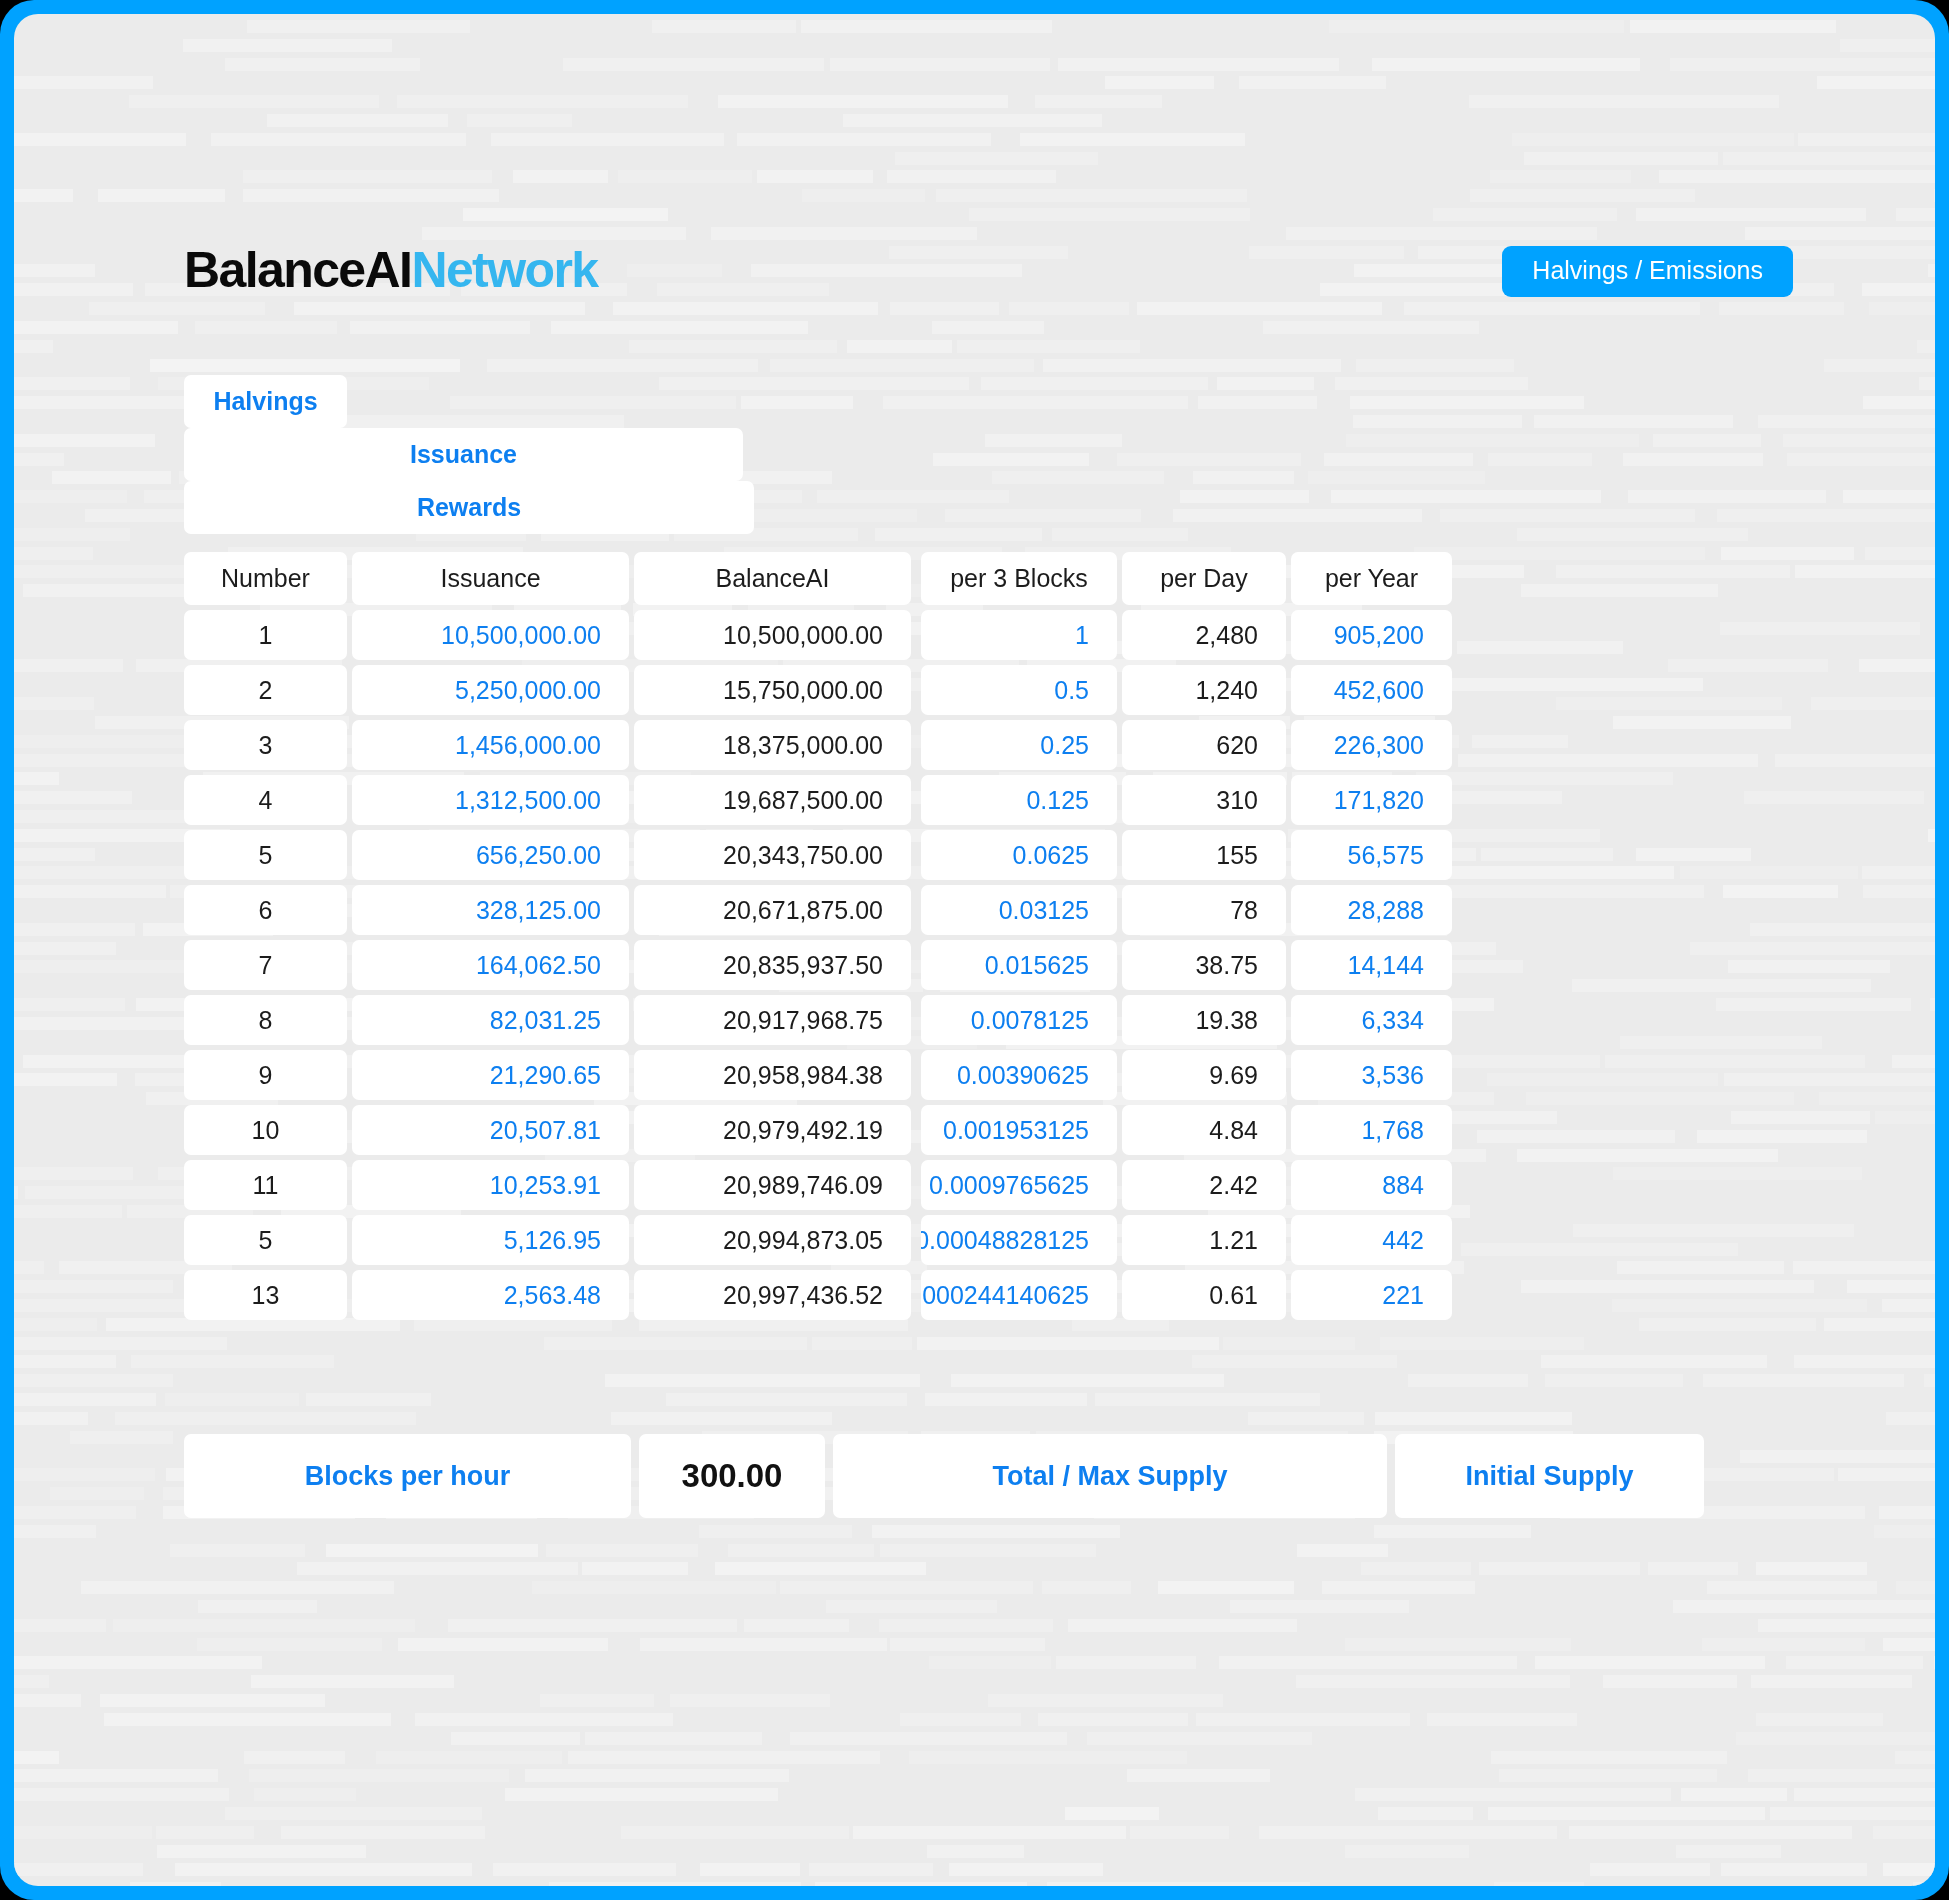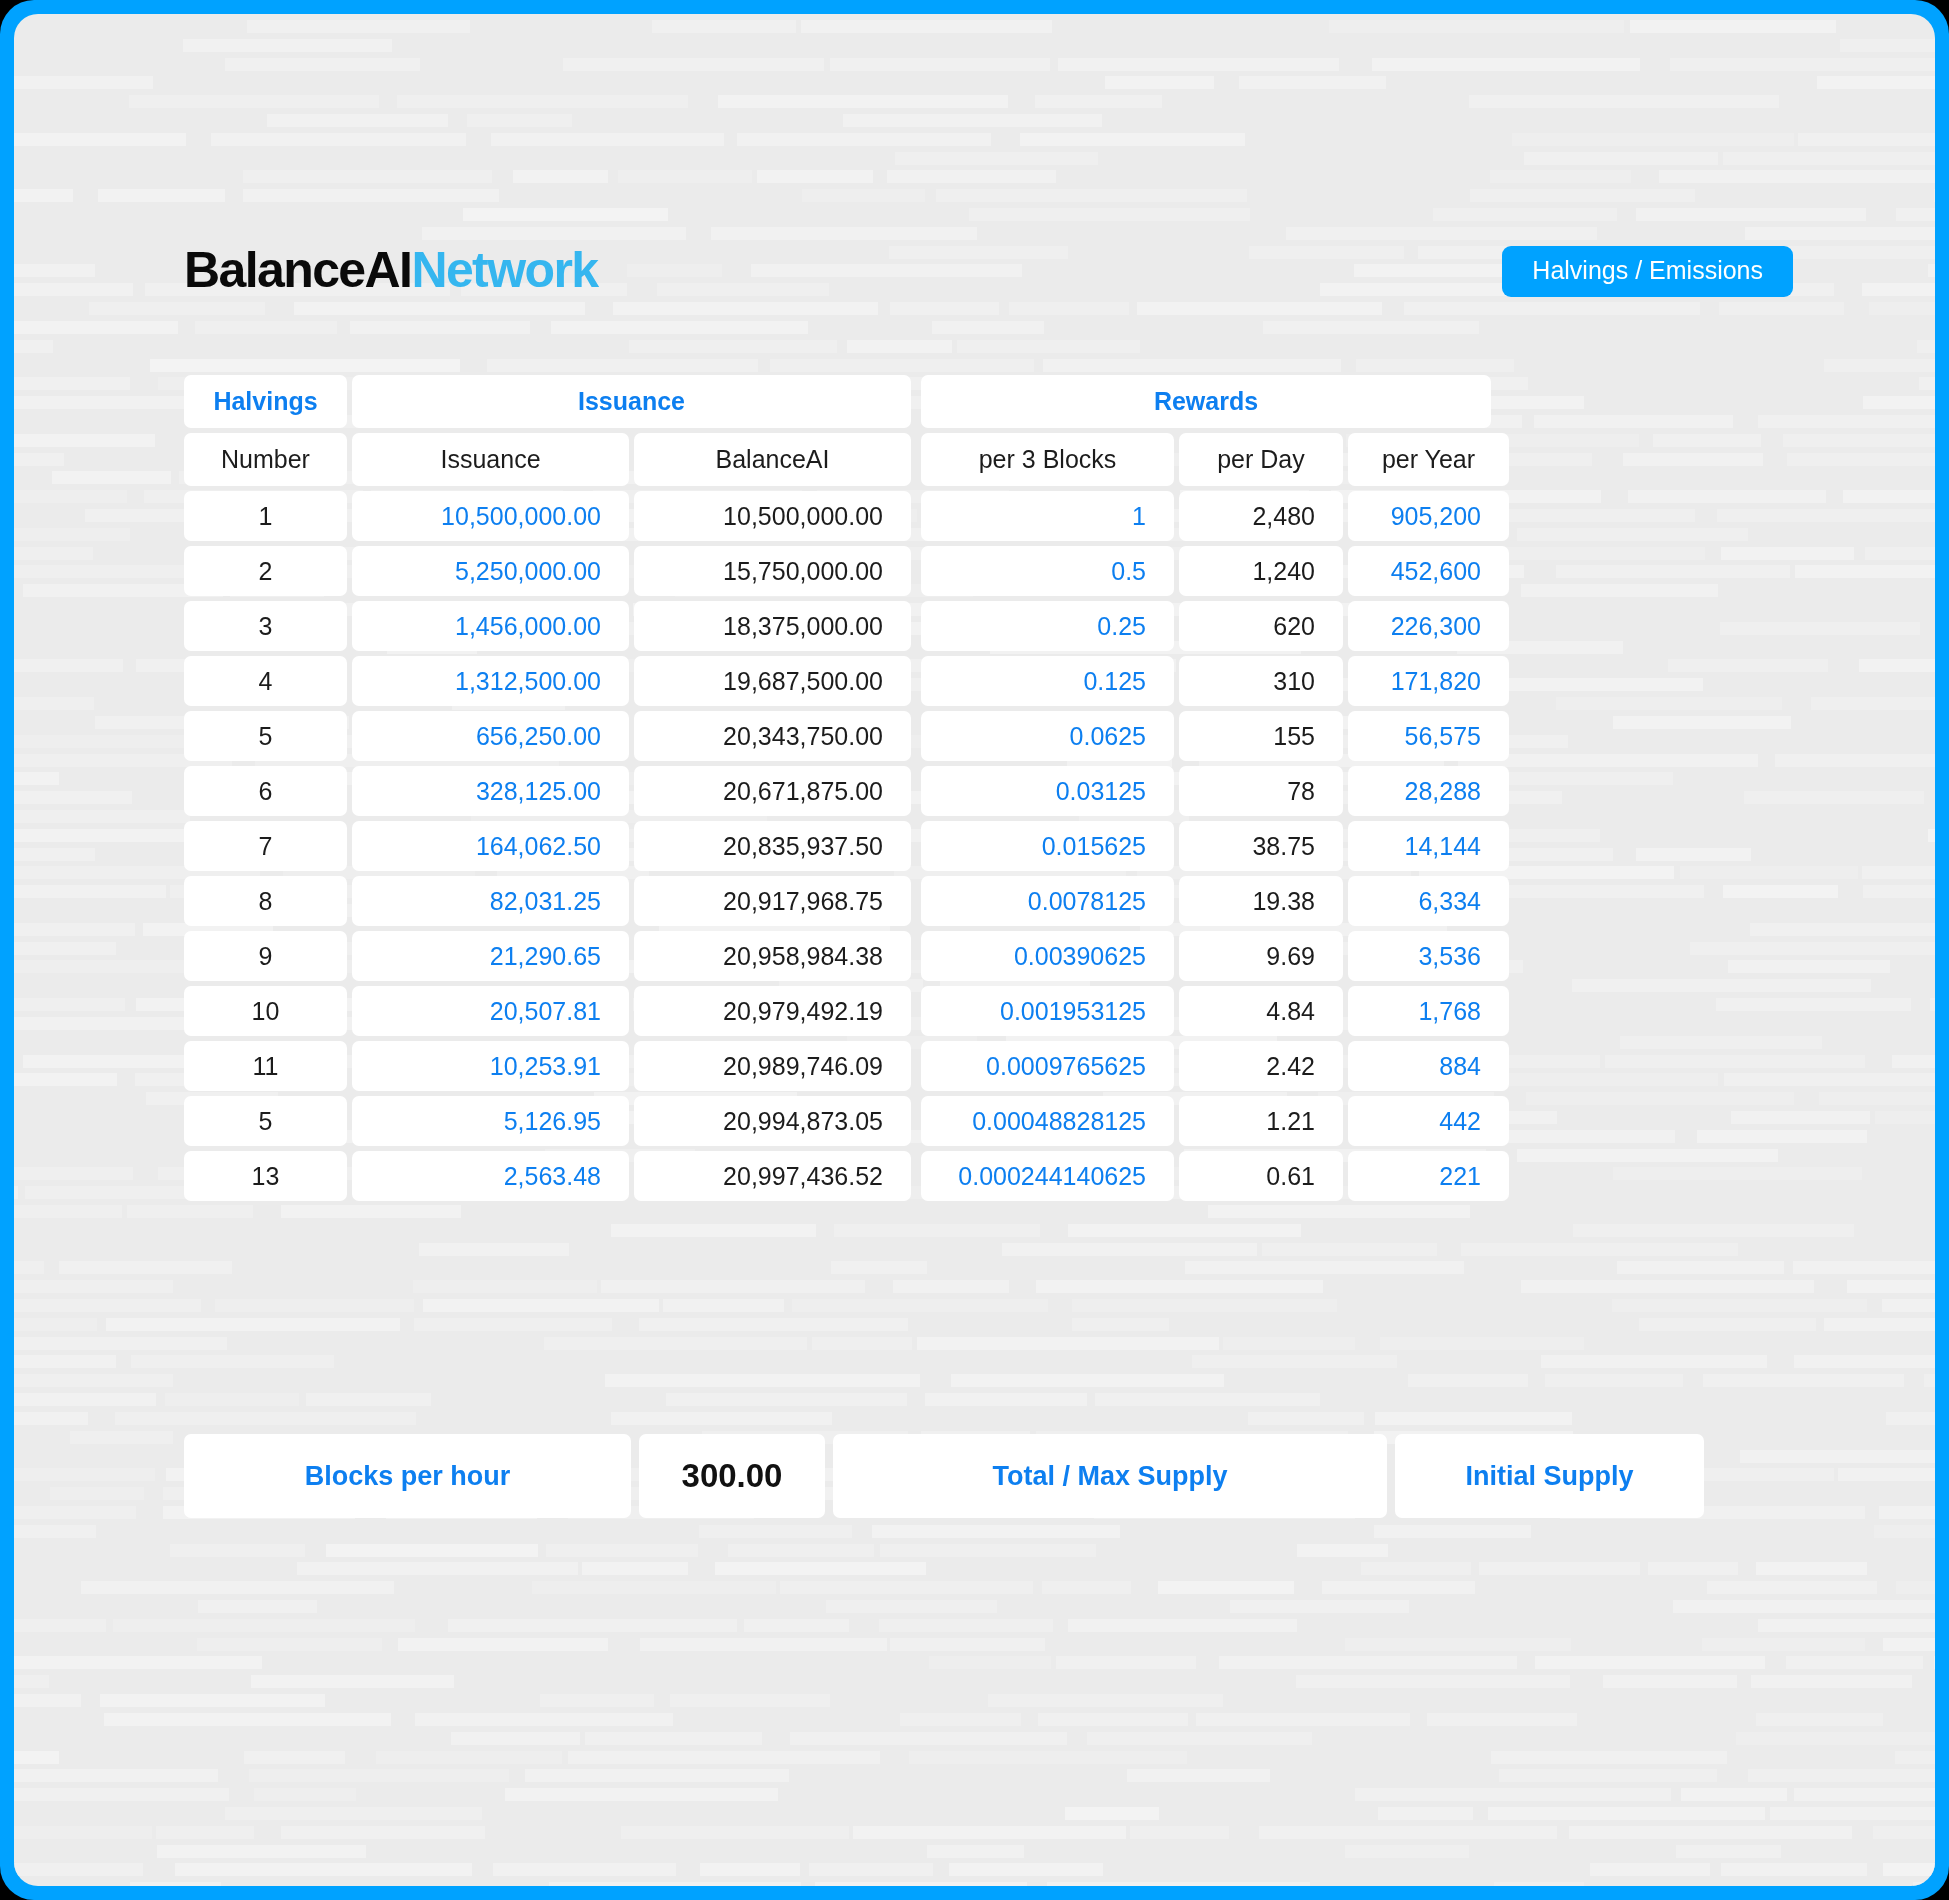--- a/index.html
+++ b/index.html
@@ -108,29 +108,29 @@
     overflow: hidden;
     white-space: nowrap;
   }
   .pad-r { padding-right: 28px; justify-content: flex-end; }
   .pad-c { justify-content: center; }
 
   
   .c-num   { width: 163px; }
   .c-iss   { width: 277px; }
   .c-cum   { width: 277px; }
-  .c-b3    { width: 253px; }
+  .c-b3    { width: 196px; }
   .c-day   { width: 164px; }
   .c-year  { width: 161px; }
 
   .gap-s { width: 5px; flex: none; }
   .gap-m { width: 10px; flex: none; }
 
   
-  .grow { margin-bottom: 5px; }
+  .grow { margin-bottom: 18px; flex-direction: column; }
   .ghead {
     height: 53px;
     color: #0d7ff0;
     font-weight: 700;
     font-size: 25px;
     justify-content: center;
   }
   .g-halvings { width: 163px; }
   .g-issuance { width: 559px; }
   .g-rewards  { width: 570px; }

